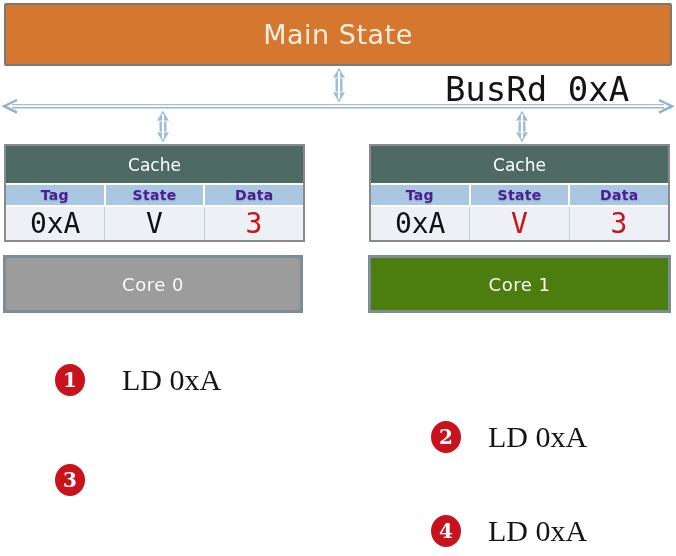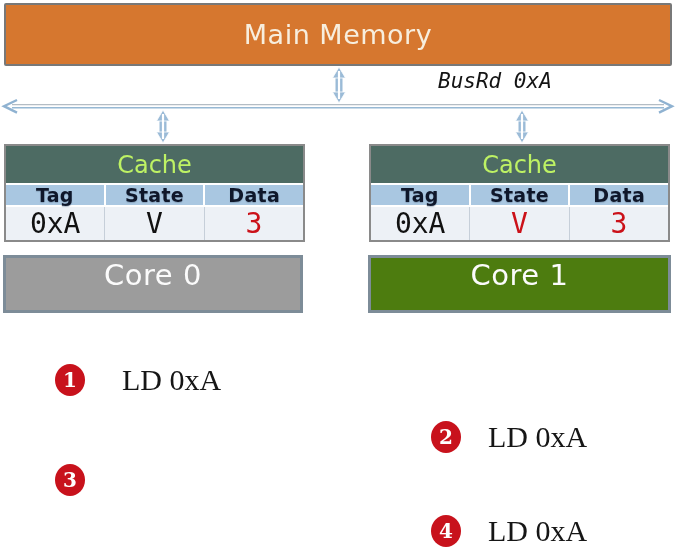--- a/index.html
+++ b/index.html
@@ -11,55 +11,54 @@
   .memory-box{
     position:absolute;left:4px;top:3px;width:664px;height:59px;
     background:#d6772f;border:2px solid #787878;border-radius:2px;
     display:flex;align-items:center;justify-content:center;
     color:#f7eede;font-size:27px;letter-spacing:.5px;
   }
   
   svg.arrows{position:absolute;left:0;top:0;pointer-events:none;}
   
   .busrd-label{
-    position:absolute;left:438px;top:69px;width:198px;text-align:left;
-    font-family:"DejaVu Sans Mono",monospace;font-size:21px;color:#141414;
+    position:absolute;left:438px;top:69px;width:198px;text-align:center;
+    font-family:"DejaVu Sans Mono",monospace;font-size:34px;color:#141414;
     white-space:nowrap;
-    font-style:italic;
   }
   
   .cache-box{
     position:absolute;top:144px;width:297px;
     background:#ffffff;border:2px solid #8a8a8a;
   }
   .cache-box.left{left:4px;}
   .cache-box.right{left:369px;}
   .cache-title{
-    height:37px;background:#4d6b63;color:#bef264;
+    height:37px;background:#4d6b63;color:#ffffff;
     display:flex;align-items:center;justify-content:center;
-    font-size:24px;
+    font-size:17px;
   }
   .cache-cols{display:flex;gap:2px;height:20px;margin:2px 0;background:#ffffff;}
   .cache-cols .colcell{
-    flex:1;background:#a9c7e1;color:#0f172a;font-weight:bold;font-size:19px;
+    flex:1;background:#a9c7e1;color:#4c1d95;font-weight:bold;font-size:14px;
     display:flex;align-items:center;justify-content:center;
     text-shadow:0 1px 1px rgba(110,135,160,.55);letter-spacing:.3px;
   }
   .cache-data{display:flex;height:33px;background:#edf1f6;}
   .cache-data .cell{
     flex:1;display:flex;align-items:center;justify-content:center;
     font-family:"DejaVu Sans Mono",monospace;font-size:28px;color:#111111;
   }
   .cache-data .cell + .cell{border-left:1.5px solid #c6cfd9;}
   
   .core-box{
     position:absolute;top:255px;height:52px;
     background:#9c9c9c;border:3px solid #7d8c98;
-    display:flex;justify-content:center;
-    color:#fbfbfb;font-size:29px;letter-spacing:.5px;
+    display:flex;align-items:center;justify-content:center;
+    color:#fbfbfb;font-size:18px;letter-spacing:.5px;
   }
   .core-box.left{left:3px;width:294px;}
   .core-box.right{left:368px;width:297px;}
   
   .op{position:absolute;display:flex;align-items:center;height:32px;}
   .op-badge{
     width:30px;height:32px;border-radius:50%;background:#c8121c;
     color:#ffffff;font-family:"DejaVu Serif",serif;font-weight:bold;
     font-size:20px;display:flex;align-items:center;justify-content:center;
     flex:0 0 auto;
@@ -74,21 +73,21 @@
   .op2{left:431px;top:421px;}
   .op3{left:55px;top:464px;}
   .op4{left:431px;top:515px;}
 </style>
 </head>
 <body>
 
 <div class="stage">
 
   <div class="memory-box" style="background-color: rgb(214, 119, 47);">
-    <span>Main Memory</span>
+    <span>Main State</span>
   </div>
 
   <svg class="arrows" width="676" height="556" viewBox="0 0 676 556">
 
     <g>
       <line x1="12" y1="104.6" x2="664" y2="104.6" stroke="#b3bcc4" stroke-width="1.4"></line>
       <line x1="12" y1="107.8" x2="664" y2="107.8" stroke="#96b8d4" stroke-width="1.4"></line>
       <path d="M17,100 L4,106.2 L17,112.6" fill="none" stroke="#8fb2d1" stroke-width="2.4"></path>
       <path d="M659,100 L672,106.2 L659,112.6" fill="none" stroke="#8fb2d1" stroke-width="2.4"></path>
     </g>

